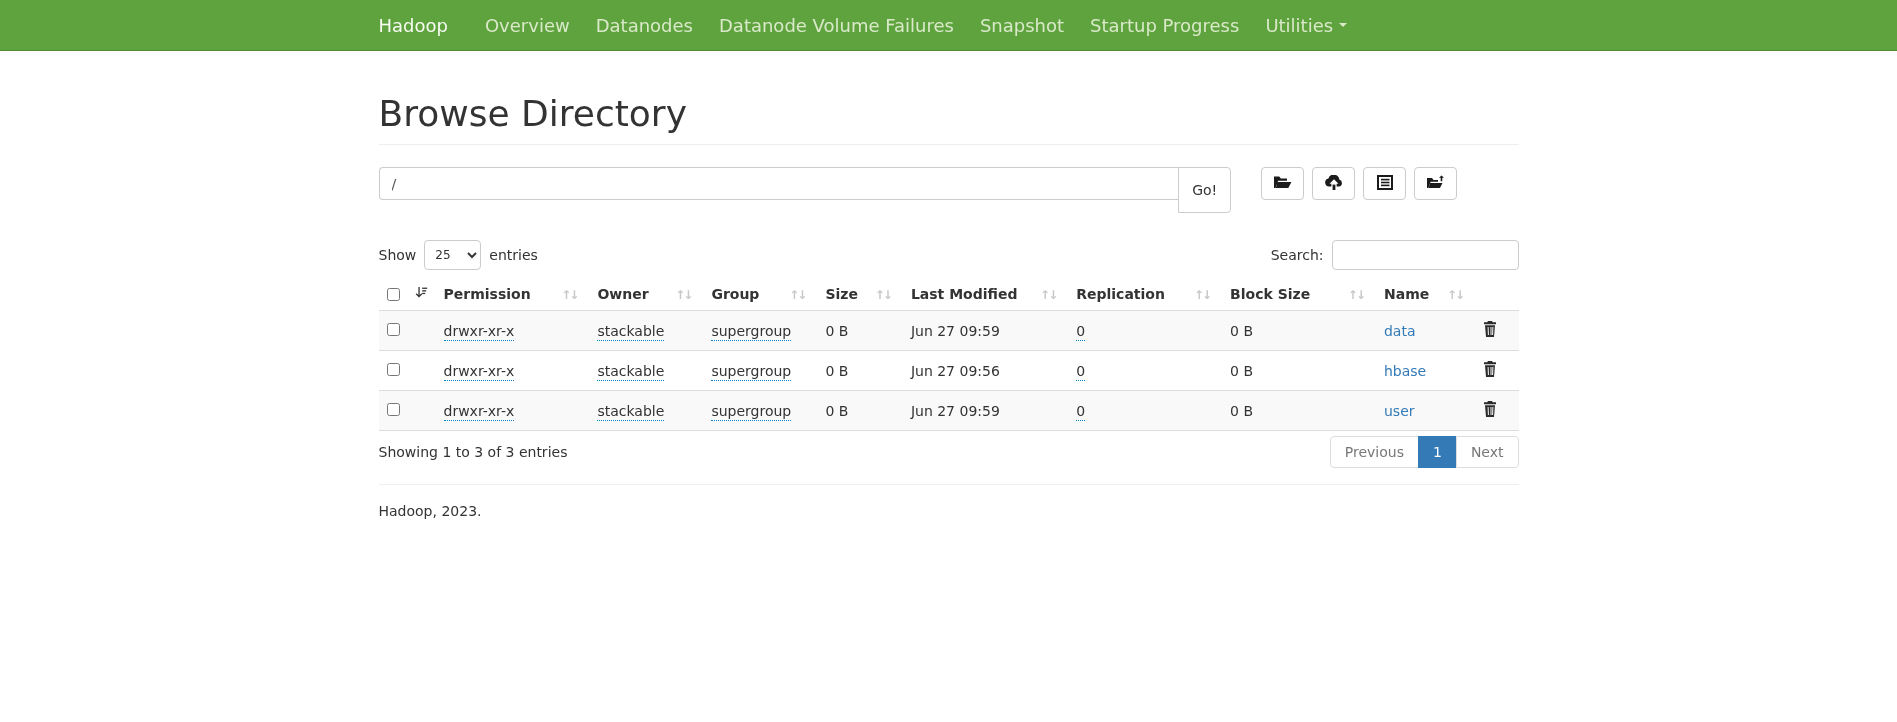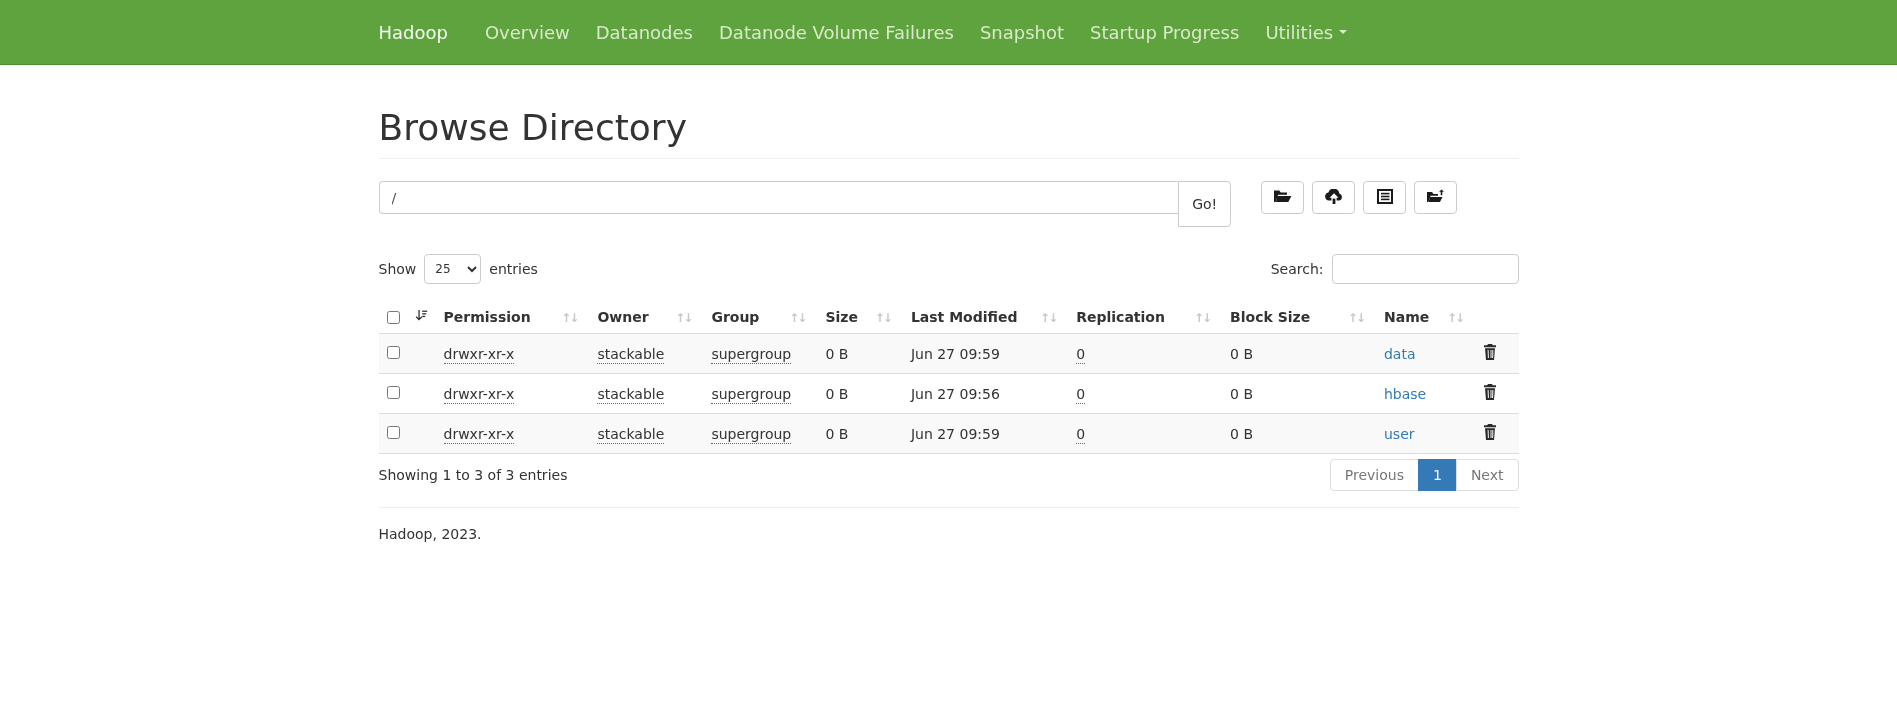--- a/index.html
+++ b/index.html
@@ -6,21 +6,21 @@
   html, body { margin: 0; padding: 0; background: #fff; }
   body {
     font-family: "DejaVu Sans", "Liberation Sans", sans-serif;
     font-size: 14px;
     color: #333;
     min-height: 722px;
     width: 1897px;
   }
   
   .navbar {
-    height: 65px;
+    height: 51px;
     background: #5fa33e;
     border-bottom: 1px solid #508c33;
     display: flex;
     justify-content: center;
   }
   .navbar-inner {
     width: 1140px;
     display: flex;
     align-items: center;
   }
@@ -130,21 +130,21 @@
     border-radius: 4px;
     padding: 4px 10px;
     font-size: 14px;
     font-family: inherit;
     outline: none;
   }
   
   table.listing {
     width: 100%;
     border-collapse: collapse;
-    margin-top: 17px;
+    margin-top: 8px;
   }
   table.listing th {
     text-align: left;
     font-weight: bold;
     font-size: 14px;
     color: #333;
     padding: 8px 8px;
     border-bottom: 1px solid #ddd;
     cursor: pointer;
     vertical-align: middle;

